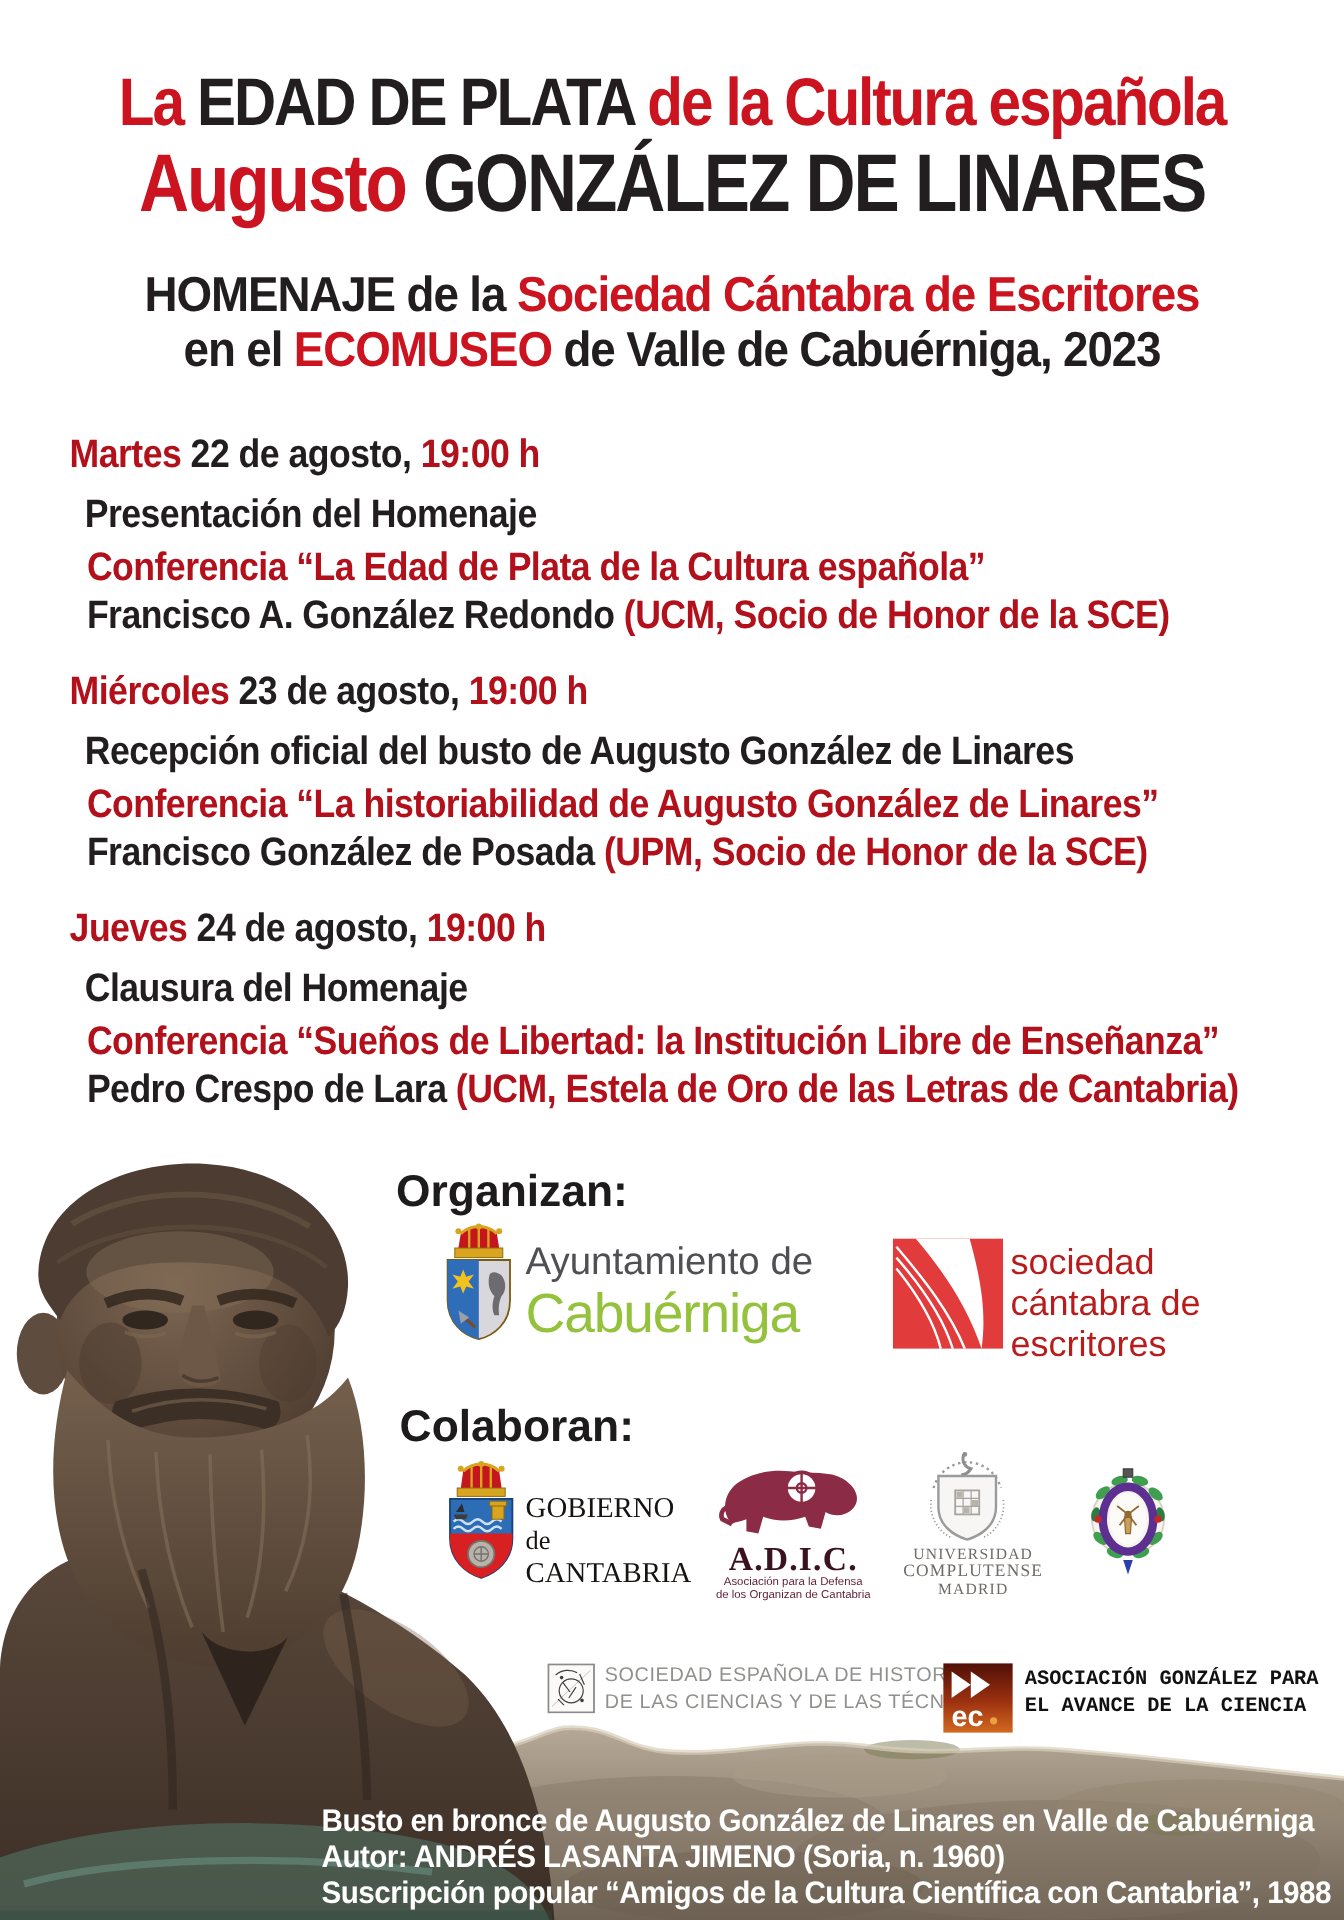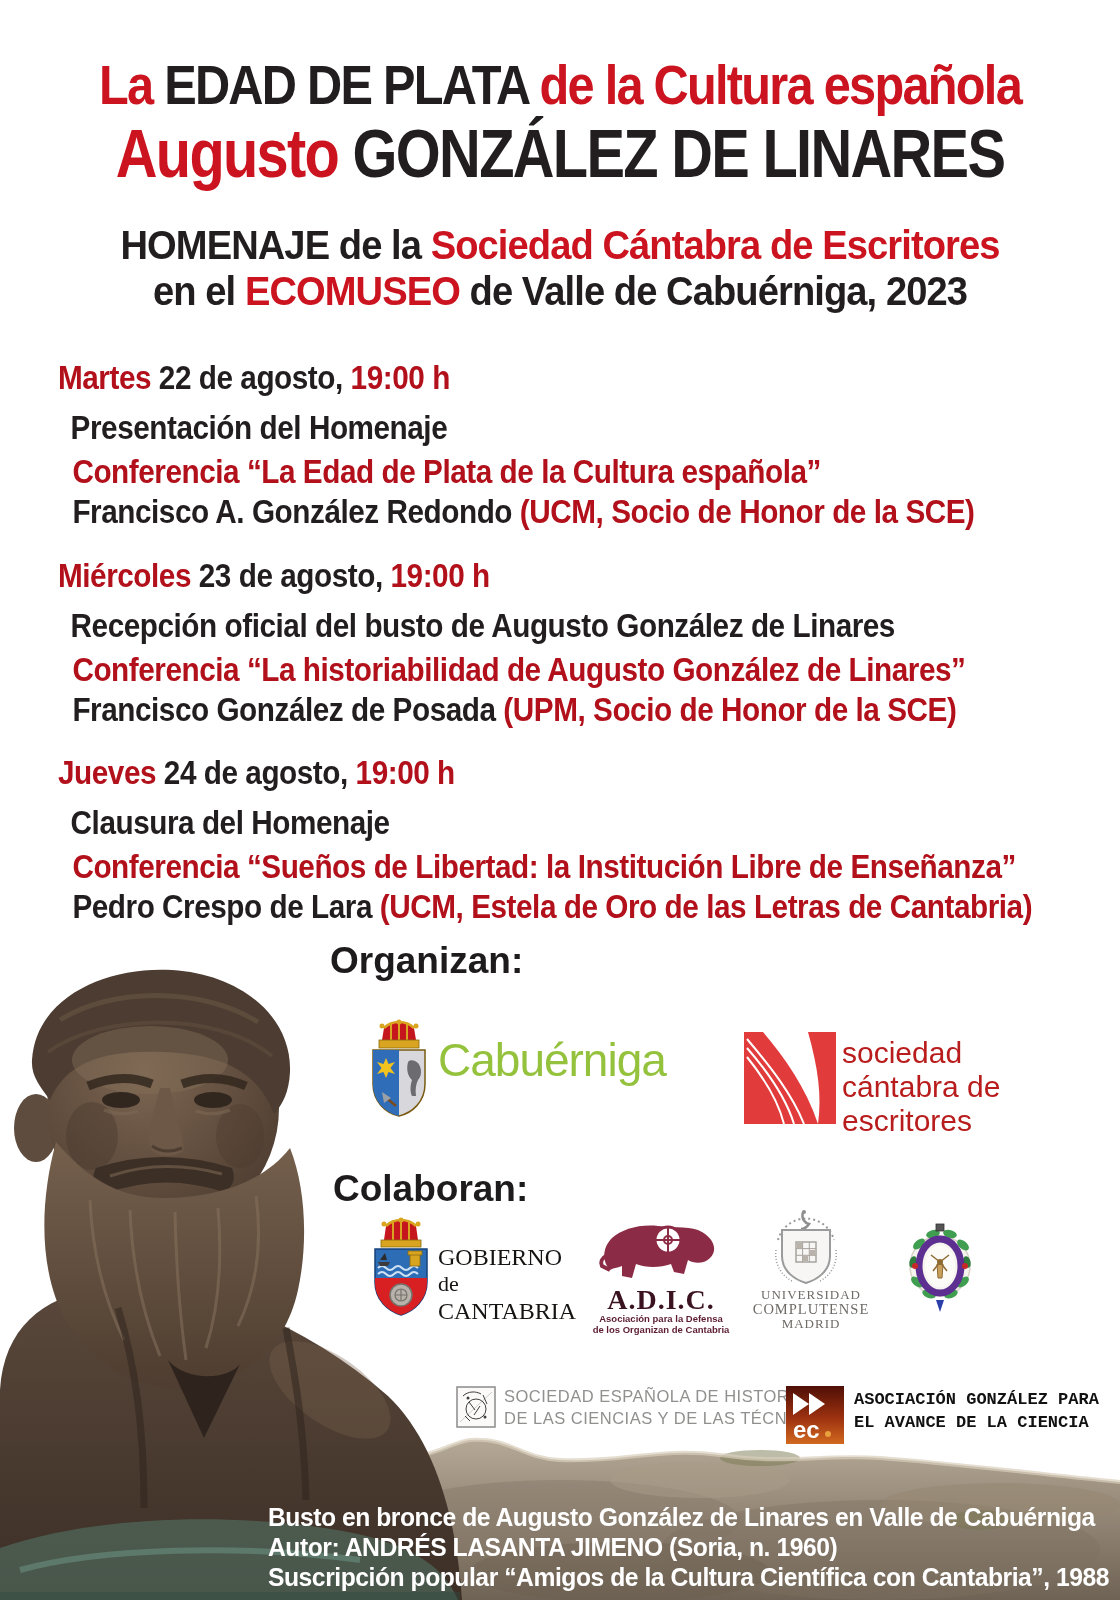--- a/index.html
+++ b/index.html
@@ -27,21 +27,21 @@
   
   .section-heading{font-size:37px;font-weight:bold;color:#1d1b1c;}
   .cab-l1{font-size:32px;color:#4f4f54;line-height:34px;}
   .cab-l2{font-size:46px;color:#95c23d;line-height:48px;margin-top:2px;letter-spacing:-1px;}
   .sce-text{font-size:30px;color:#b91c1c;line-height:34px;}
   .gob-text{font-family:"Liberation Serif","DejaVu Serif",serif;color:#161412;}
   .gob-l1,.gob-l3{font-size:24px;line-height:30px;}
   .gob-l2{font-size:22px;line-height:24px;}
   .adic-acronym{width:130px;text-align:center;font-family:"Liberation Serif","DejaVu Serif",serif;
     font-weight:bold;font-size:28px;color:#3a1220;letter-spacing:1px;}
-  .adic-sub{width:170px;text-align:center;font-size:9.5px;font-weight:bold;color:#5c1c31;line-height:11px;}
+  .adic-sub{width:170px;text-align:center;font-size:9.5px;font-weight:normal;color:#5c1c31;line-height:11px;}
   .ucm-text{width:140px;text-align:center;font-family:"Liberation Serif","DejaVu Serif",serif;
     color:#6e6a66;letter-spacing:1px;}
   .ucm-l1{font-size:13px;line-height:14px;}
   .ucm-l2{font-size:14.5px;line-height:15px;}
   .ucm-l3{font-size:13px;line-height:14px;}
   .lanz-text{font-size:13.5px;font-weight:bold;color:#1c1c1c;line-height:16.5px;}
   .sehcyt-text{font-size:16.5px;color:#90908e;line-height:21.5px;letter-spacing:.5px;white-space:nowrap;}
   .aeac-text{font-family:"Liberation Mono","DejaVu Sans Mono",monospace;font-size:17px;font-weight:bold;
     color:#111;line-height:23px;white-space:nowrap;}
   
@@ -142,40 +142,41 @@
     <div class="ev-speaker"><span class="blk">Francisco González de Posada </span><span class="dred">(UPM, Socio de Honor de la SCE)</span></div>
   </div>
 
   <div class="abs event" style="top:753px;">
     <div><span class="dred">Jueves</span><span class="blk"> 24 de agosto, </span><span class="dred">19:00 h</span></div>
     <div class="ev-activity">Clausura del Homenaje</div>
     <div class="ev-conf">Conferencia “Sueños de Libertad: la Institución Libre de Enseñanza”</div>
     <div class="ev-speaker"><span class="blk">Pedro Crespo de Lara </span><span class="dred">(UCM, Estela de Oro de las Letras de Cantabria)</span></div>
   </div>
 
-  <div class="abs section-heading" style="left:330px;top:940px;text-align:right;">Organizan:</div>
+  <div class="abs section-heading" style="left:330px;top:972px;text-align:right;">Organizan:</div>
 
   <svg class="abs" style="left:364px;top:1018px;" width="70" height="100" viewBox="0 0 70 100">
     <path d="M20,10 C28,2 42,2 50,10 L52,22 L18,22 Z" fill="#c4161c"></path>
     <path d="M20,10 C28,2 42,2 50,10" stroke="#d9a41f" stroke-width="2.5" fill="none"></path>
     <line x1="27" y1="5" x2="27" y2="22" stroke="#d9a41f" stroke-width="2"></line>
     <line x1="35" y1="3" x2="35" y2="22" stroke="#d9a41f" stroke-width="2"></line>
     <line x1="43" y1="5" x2="43" y2="22" stroke="#d9a41f" stroke-width="2"></line>
     <circle cx="18" cy="8" r="2.5" fill="#d9a41f"></circle>
       <circle cx="35" cy="4" r="2.5" fill="#d9a41f"></circle>
       <circle cx="52" cy="8" r="2.5" fill="#d9a41f"></circle>
     <rect x="15" y="22" width="40" height="8" fill="#d9a41f" stroke="#8a6b10" stroke-width=".8"></rect>
     <path d="M9,32 H61 V66 C61,84 48,95 35,98 C22,95 9,84 9,66 Z" fill="#d8d8dc" stroke="#7a5a10" stroke-width="1.5"></path>
     <path d="M9,32 H35 V98 C22,95 9,84 9,66 Z" fill="#2f6db8"></path>
     <polygon points="22,40 24.5,46 31,44 26.5,50 31,56 24.5,54 22,60 19.5,54 13,56 17.5,50 13,44 19.5,46" fill="#f2c21e"></polygon>
     <path d="M44,44 C42,52 44,58 48,62 C46,68 46,74 48,78 L52,78 C51,72 52,66 54,62 C58,58 58,50 54,45 C51,42 46,41 44,44 Z" fill="#6b6b70"></path>
     <path d="M20,78 L32,88" stroke="#7a4a1e" stroke-width="2.5"></path>
     <path d="M18,74 L27,80 L20,85 Z" fill="#9aa0a8"></path>
   </svg>
   <div class="abs" style="left:438px;top:1034px;">
+    <div class="cab-l1">Ayuntamiento de</div>
     <div class="cab-l2">Cabuérniga</div>
   </div>
 
   <svg class="abs" style="left:744px;top:1032px;" width="92" height="92" viewBox="0 0 92 92">
     <rect x="0" y="0" width="92" height="92" fill="#e23b3c"></rect>
     <path d="M19,0 L64,0 C74,36 78,63 74,92 C62,56 41,26 19,0 Z" fill="#ffffff"></path>
     <path d="M3,7 C26,34 48,62 60,92" stroke="#ffffff" stroke-width="2" fill="none"></path>
     <path d="M3,16 C24,40 42,66 50,92" stroke="#ffffff" stroke-width="2" fill="none"></path>
     <path d="M3,25 C20,46 34,68 40,92" stroke="#ffffff" stroke-width="2" fill="none"></path>
   </svg>

